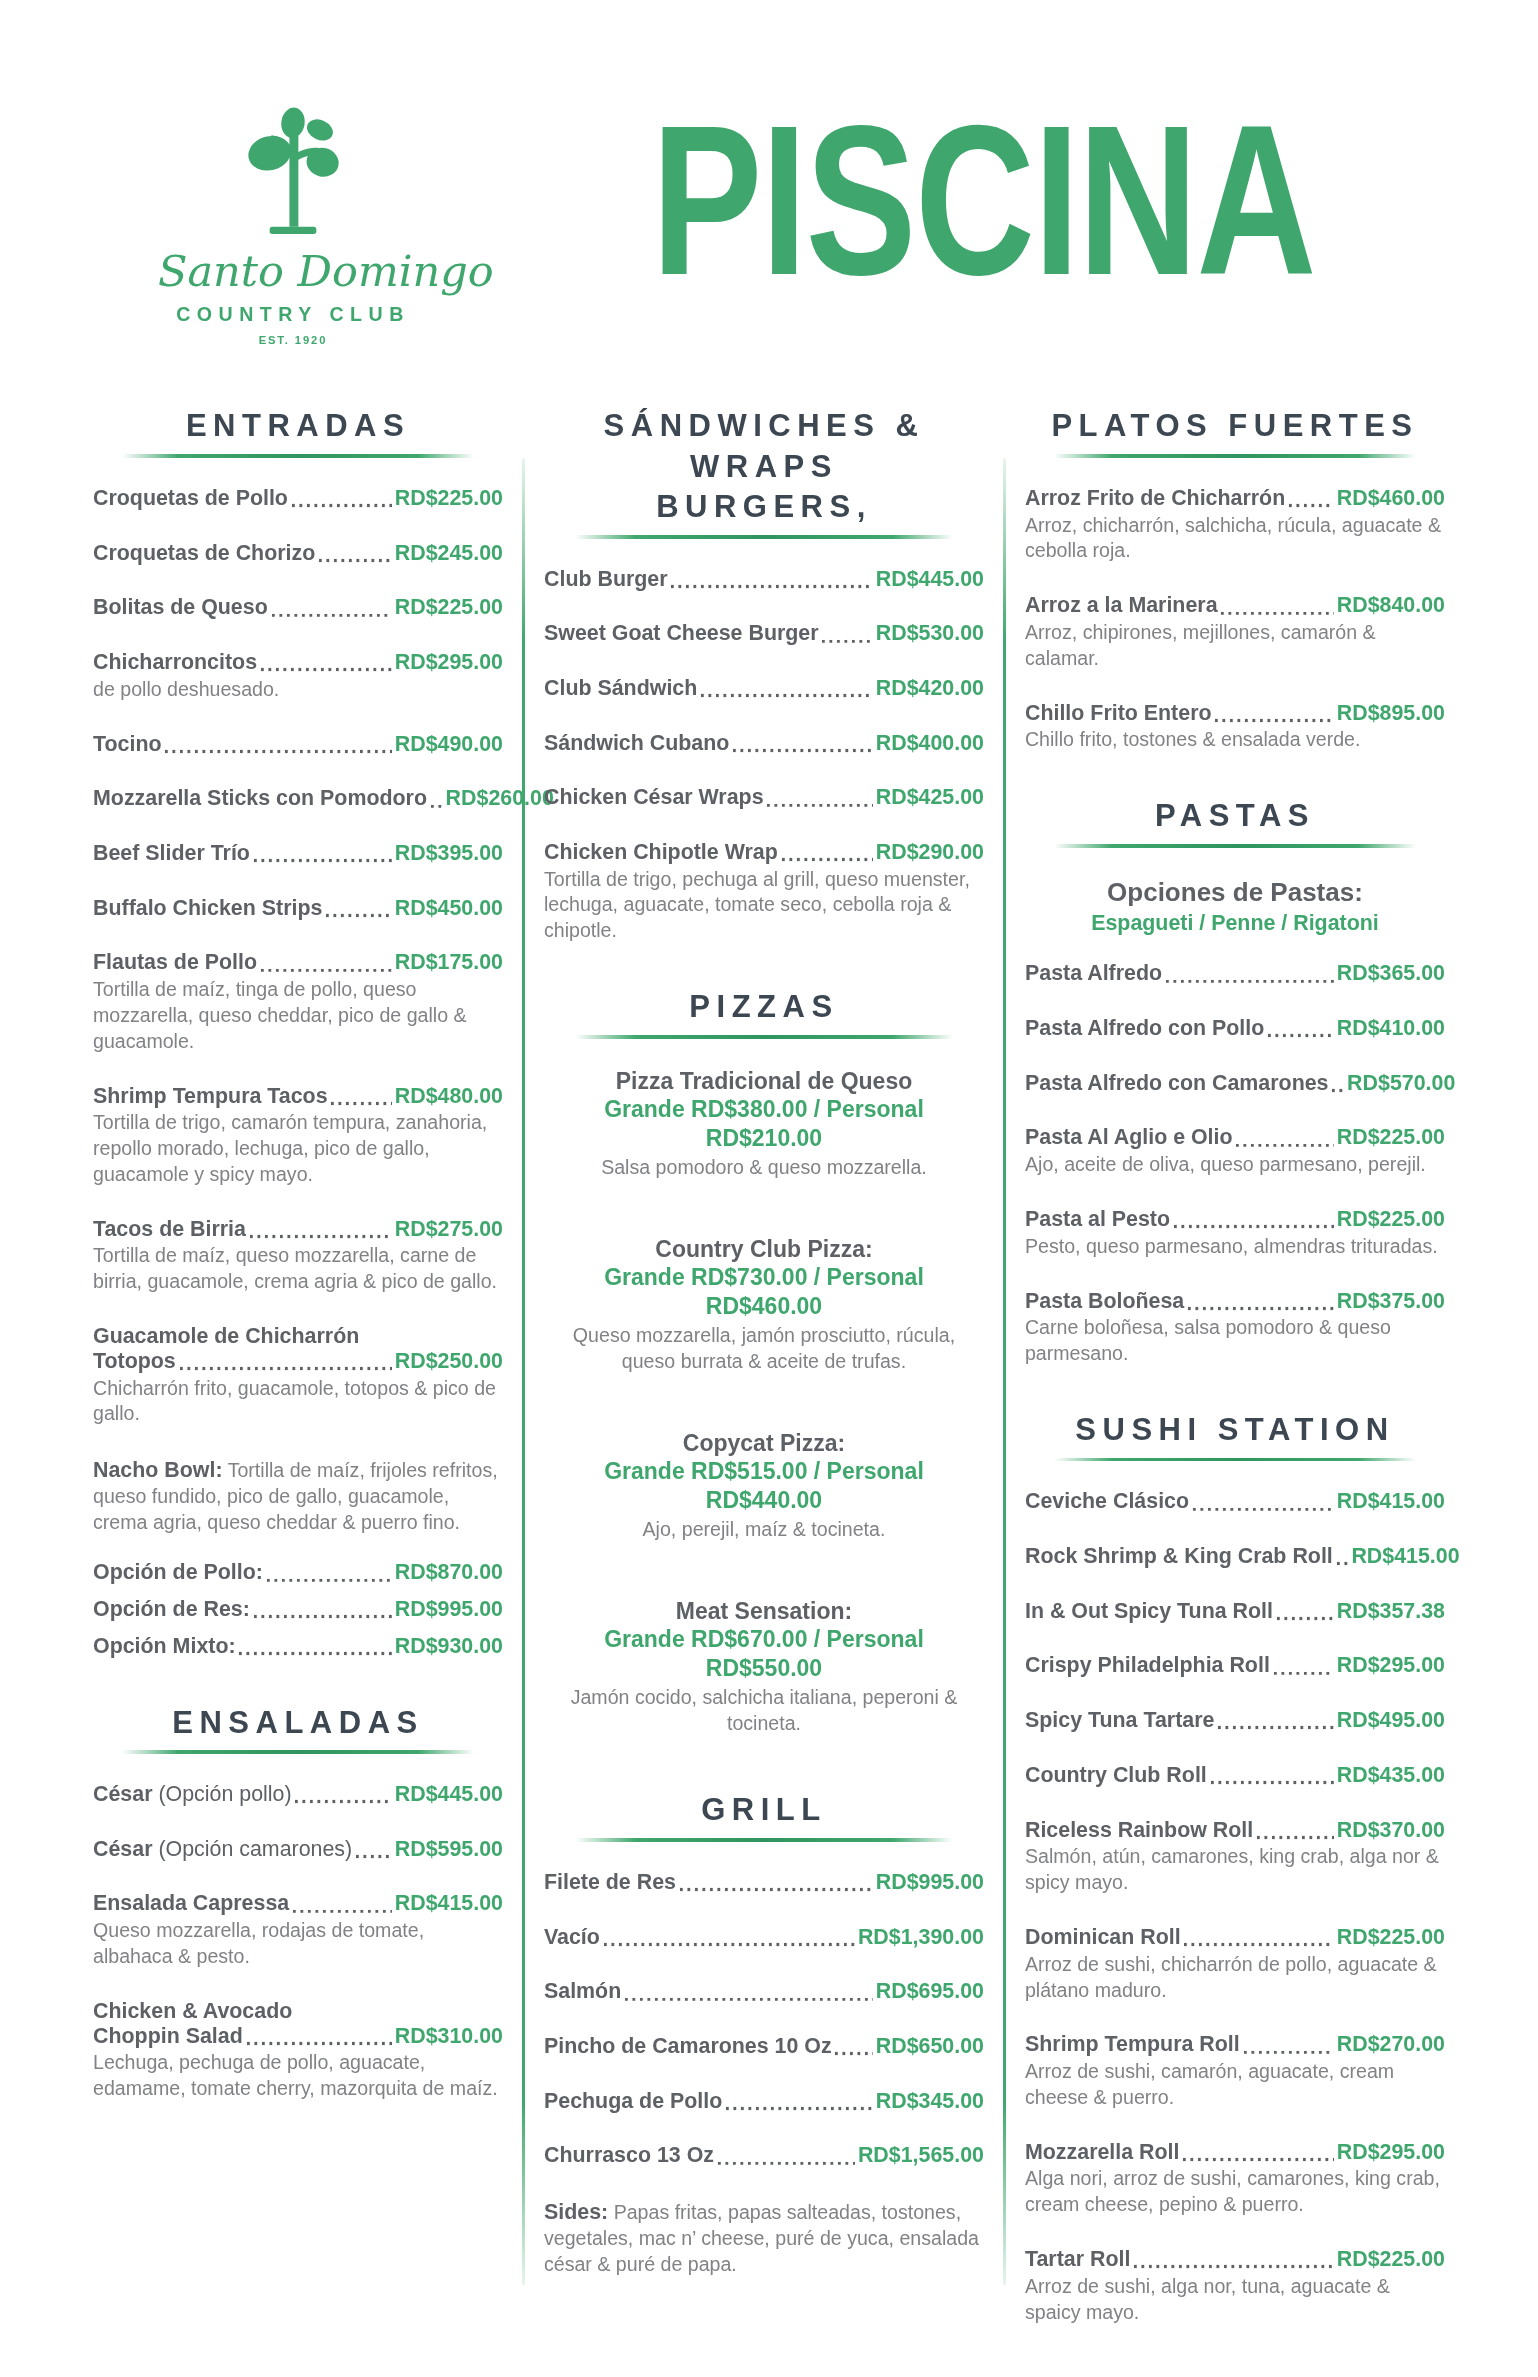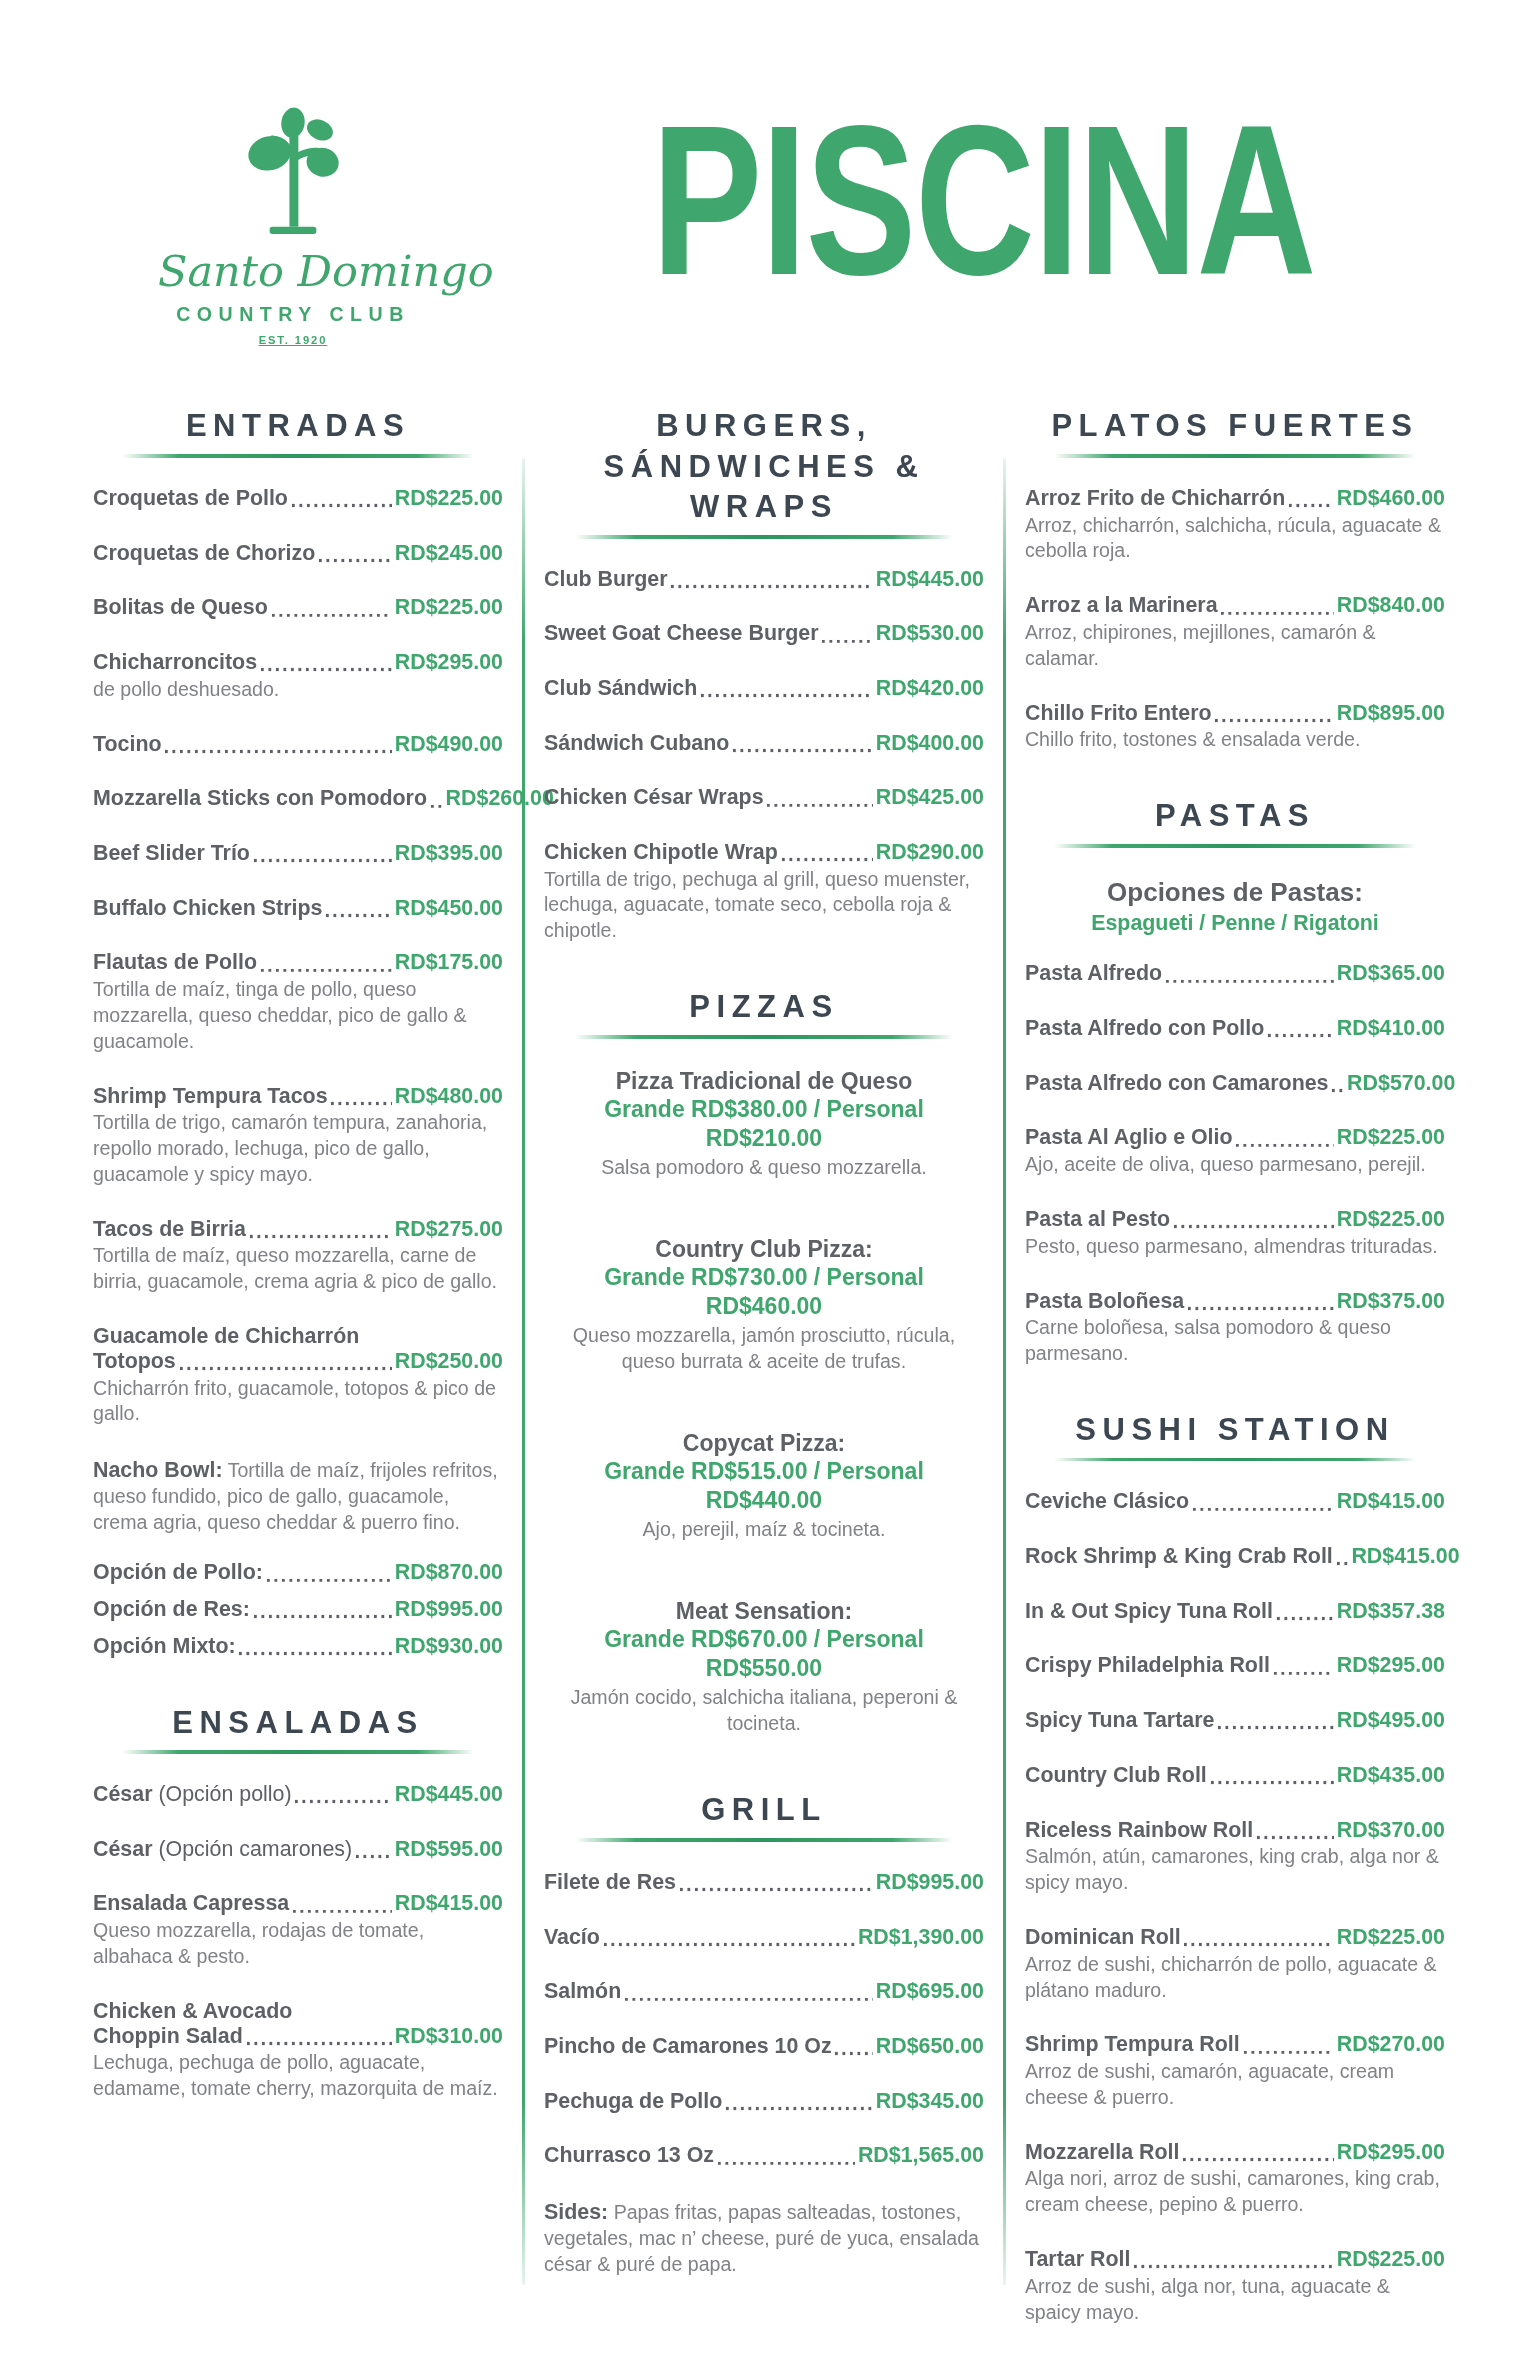--- a/index.html
+++ b/index.html
@@ -14,21 +14,21 @@
     font-family:"Liberation Sans",sans-serif;
     -webkit-font-smoothing:antialiased;
   }
   
   .header{display:flex;align-items:flex-start;padding:103px 0 0 158px;}
   .logo{width:270px;text-align:center;flex:0 0 auto;}
   .logo svg{display:block;margin:0 auto;}
   .logo-script{font-family:"DejaVu Serif",serif;font-style:italic;color:var(--green);
     font-size:43px;line-height:1.05;margin-top:5.6px;white-space:nowrap;}
   .logo-club{color:var(--green);font-weight:bold;font-size:19.6px;letter-spacing:6.5px;margin-top:9.3px;}
-  .logo-est{color:var(--green);font-weight:bold;font-size:11.2px;letter-spacing:1.9px;margin-top:8.4px;text-decoration:underline;}
+  .logo-est{color:var(--green);font-weight:bold;font-size:11.2px;letter-spacing:1.9px;margin-top:8.4px;}
   .title-wrap{flex:1 1 auto;display:flex;justify-content:center;padding-top:0;}
   .page-title{
     margin:0;color:var(--green);font-weight:bold;font-size:213px;line-height:.92;
     letter-spacing:-1.9px;transform:scaleX(.78);transform-origin:center;white-space:nowrap;
   }
   
   .columns{display:flex;justify-content:space-between;padding:0 93px;margin-top:60px;}
   .col{flex:0 0 auto;}
   .col-0{width:410px;}
   .col-1{width:440px;}
@@ -244,22 +244,22 @@
               <span class="iprice">RD$310.00</span>
             </div>
             <div class="idesc">Lechuga, pechuga de pollo, aguacate, edamame, tomate cherry, mazorquita de maíz.</div>
           </div>
         </section>
       </section>
     <div class="vdivider"></div>
     <section class="col col-1" id="col-1">
         <section class="menu-section">
           <h2 class="section-title">
+            <div>SÁNDWICHES &amp; WRAPS</div>
             <div>BURGERS,</div>
-            <div>SÁNDWICHES &amp; WRAPS</div>
           </h2>
           <div class="section-underline"></div>
           <div class="item">
             <div class="row">
               <span class="iname">Club Burger</span>
               <span class="dots"></span>
               <span class="iprice">RD$445.00</span>
             </div>
           </div>
           <div class="item">

